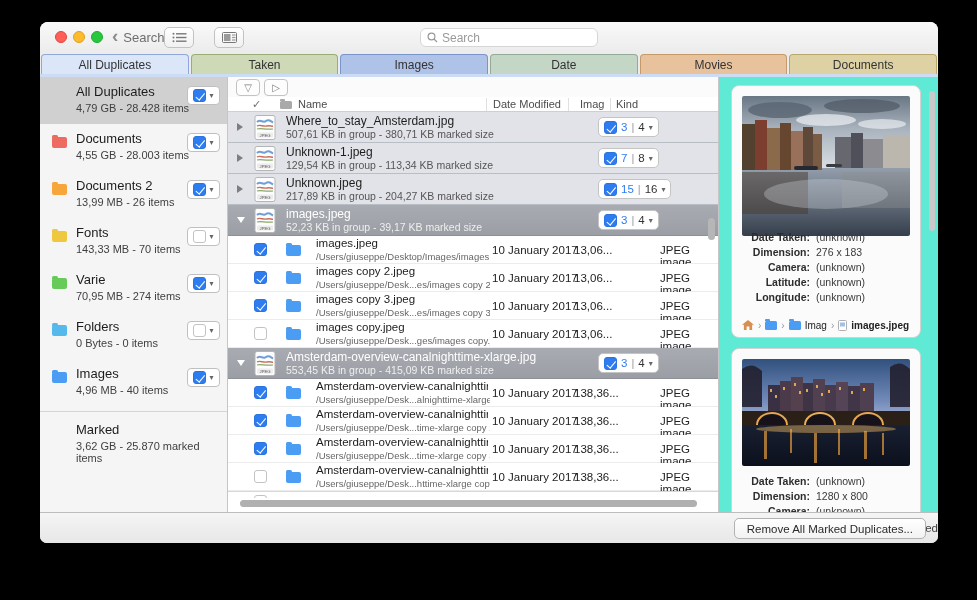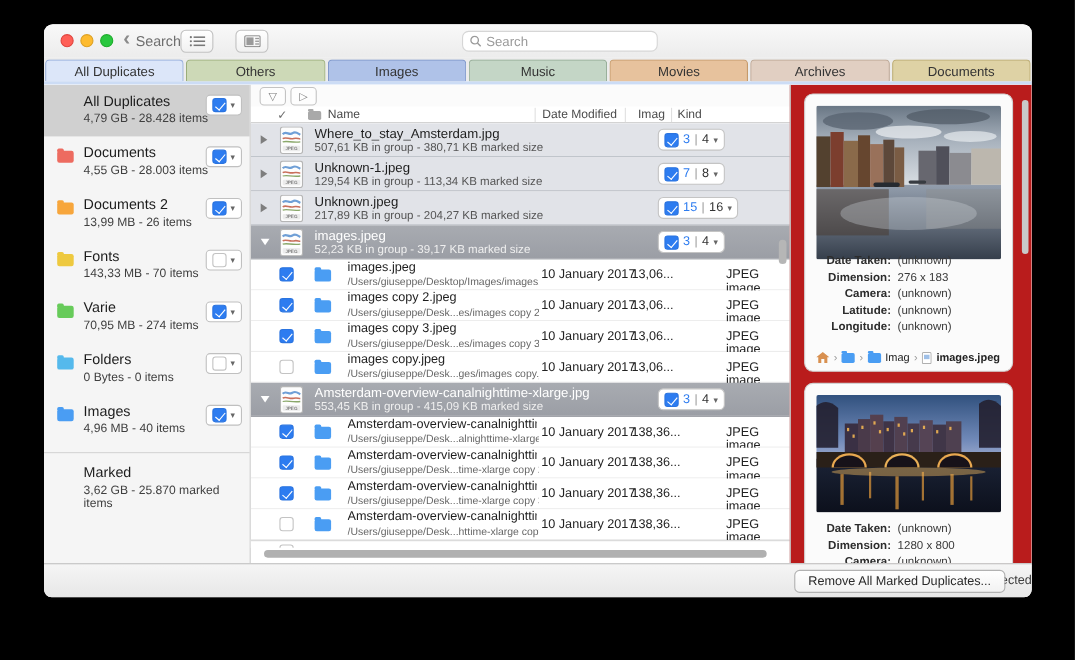--- a/index.html
+++ b/index.html
@@ -98,40 +98,40 @@
   .f-date { position:absolute; left:264px; top:8px; font-size:11.5px; color:#222; }
   .f-size { position:absolute; left:346px; top:8px; font-size:11.5px; color:#222; }
   .f-kind { position:absolute; left:388px; top:8px; font-size:11.5px; color:#222;margin-left:44px; }
   .partialrow { position:absolute; left:0; top:414px; right:0; height:7px; background:#fff; overflow:hidden; border-top:1px solid #d8d8d8;}
   .partialrow .cb { position:absolute; left:26px; top:3px; }
   .partialrow .blur { position:absolute; left:88px; top:3px; font-size:9px; color:#9a9a9a; letter-spacing:1px;}
   .hscroll { position:absolute; left:12px; top:423px; width:457px; height:7px; border-radius:4px; background:#b0b0b0;}
   .vscroll-tbl { position:absolute; right:3px; top:141px; width:7px; height:22px; border-radius:4px; background:#b6b6b6;}
 
   
-  .panel { position:absolute; left:678px; top:0; right:0; bottom:0; background:#b91c1c; border-left:1px solid #c6c6c6; overflow:hidden;}
+  .panel { position:absolute; left:678px; top:0; right:0; bottom:0; background:#5eead4; border-left:1px solid #c6c6c6; overflow:hidden;}
   .card { position:absolute; left:12px; width:190px; background:#fbfbfb; border:1px solid #d2d2d2; border-radius:8px; }
   .card.c1 { top:8px; height:253px; } .card.c2 { top:271px; height:250px; }
   .pimg { position:absolute; left:10px; top:10px; width:168px; border-radius:2px; overflow:hidden; }
   .meta { position:absolute; left:6px; right:6px; }
   .card.c1 .meta { top:143px; } .card.c2 .meta { top:124px; }
   .mrow { display:flex; height:15px; align-items:center; }
   .mlabel { width:72px; text-align:right; font-size:10.5px; font-weight:bold; color:#2c2c2c; flex:none;}
   .mvalue { margin-left:6px; font-size:10.5px; color:#3a3a3a; }
   .crumbs { position:absolute; left:10px; top:234px; right:6px; display:flex; align-items:center; gap:4px; font-size:10px; color:#222;}
   .crumb-sep { color:#9a9a9a; font-size:10px; }
   .mini-folder { width:12px; height:9px; border-radius:1.5px; background:#4a9df3; position:relative; flex:none;}
   .mini-folder::before { content:""; position:absolute; top:-2px; left:0; width:5px; height:2px; background:inherit; border-radius:1px 1px 0 0;}
   .vscroll-panel { position:absolute; right:3px; top:14px; width:6px; height:140px; border-radius:3px; background:#c9c9c9; }
 
   
   .statusbar { position:absolute; left:0; right:0; bottom:0; height:31px; background:linear-gradient(#f5f5f5,#e7e7e7);
                border-top:1px solid #bdbdbd; }
   .status-text { position:absolute; left:0; right:0; top:9px; text-align:right; font-size:11.5px; color:#3e3e3e; }
-  .remove-btn { position:absolute; right:24px; top:5px; height:21px; padding:0 12px; font-size:11.5px; color:#2a2a2a;
+  .remove-btn { position:absolute; right:12px; top:5px; height:21px; padding:0 12px; font-size:11.5px; color:#2a2a2a;
                 background:linear-gradient(#fff,#f2f2f2); border:1px solid #b2b2b2; border-radius:5px;
                 display:flex; align-items:center; font-family:"Liberation Sans",sans-serif;}
 </style>
 </head>
 <body>
 
 <div class="window">
 
   <div class="titlebar">
     <span class="tl red"></span>
@@ -167,33 +167,30 @@
       </svg>
       <input type="text" placeholder="Search" style="">
     </span>
   </div>
 
   <div class="tabs" id="tabs">
       <div class="tab active" style="background: rgb(220, 230, 249); border-color: rgb(143, 168, 216);">
     <span>All Duplicates</span>
   </div>
       <div class="tab" style="background: rgb(205, 217, 183); border-color: rgb(154, 173, 121);">
-    <span>Others</span>
+    <span>Taken</span>
   </div>
       <div class="tab" style="background: rgb(175, 194, 232); border-color: rgb(123, 148, 201);">
     <span>Images</span>
   </div>
       <div class="tab" style="background: rgb(196, 214, 198); border-color: rgb(147, 171, 149);">
-    <span>Music</span>
+    <span>Date</span>
   </div>
       <div class="tab" style="background: rgb(231, 194, 157); border-color: rgb(197, 154, 107);">
     <span>Movies</span>
-  </div>
-      <div class="tab" style="background: rgb(225, 207, 194); border-color: rgb(187, 165, 147);">
-    <span>Archives</span>
   </div>
       <div class="tab" style="background: rgb(222, 210, 165); border-color: rgb(185, 168, 110);">
     <span>Documents</span>
   </div>
     </div>
   <div class="tabstrip"></div>
 
   <div class="content">
 
     <div class="sidebar">

